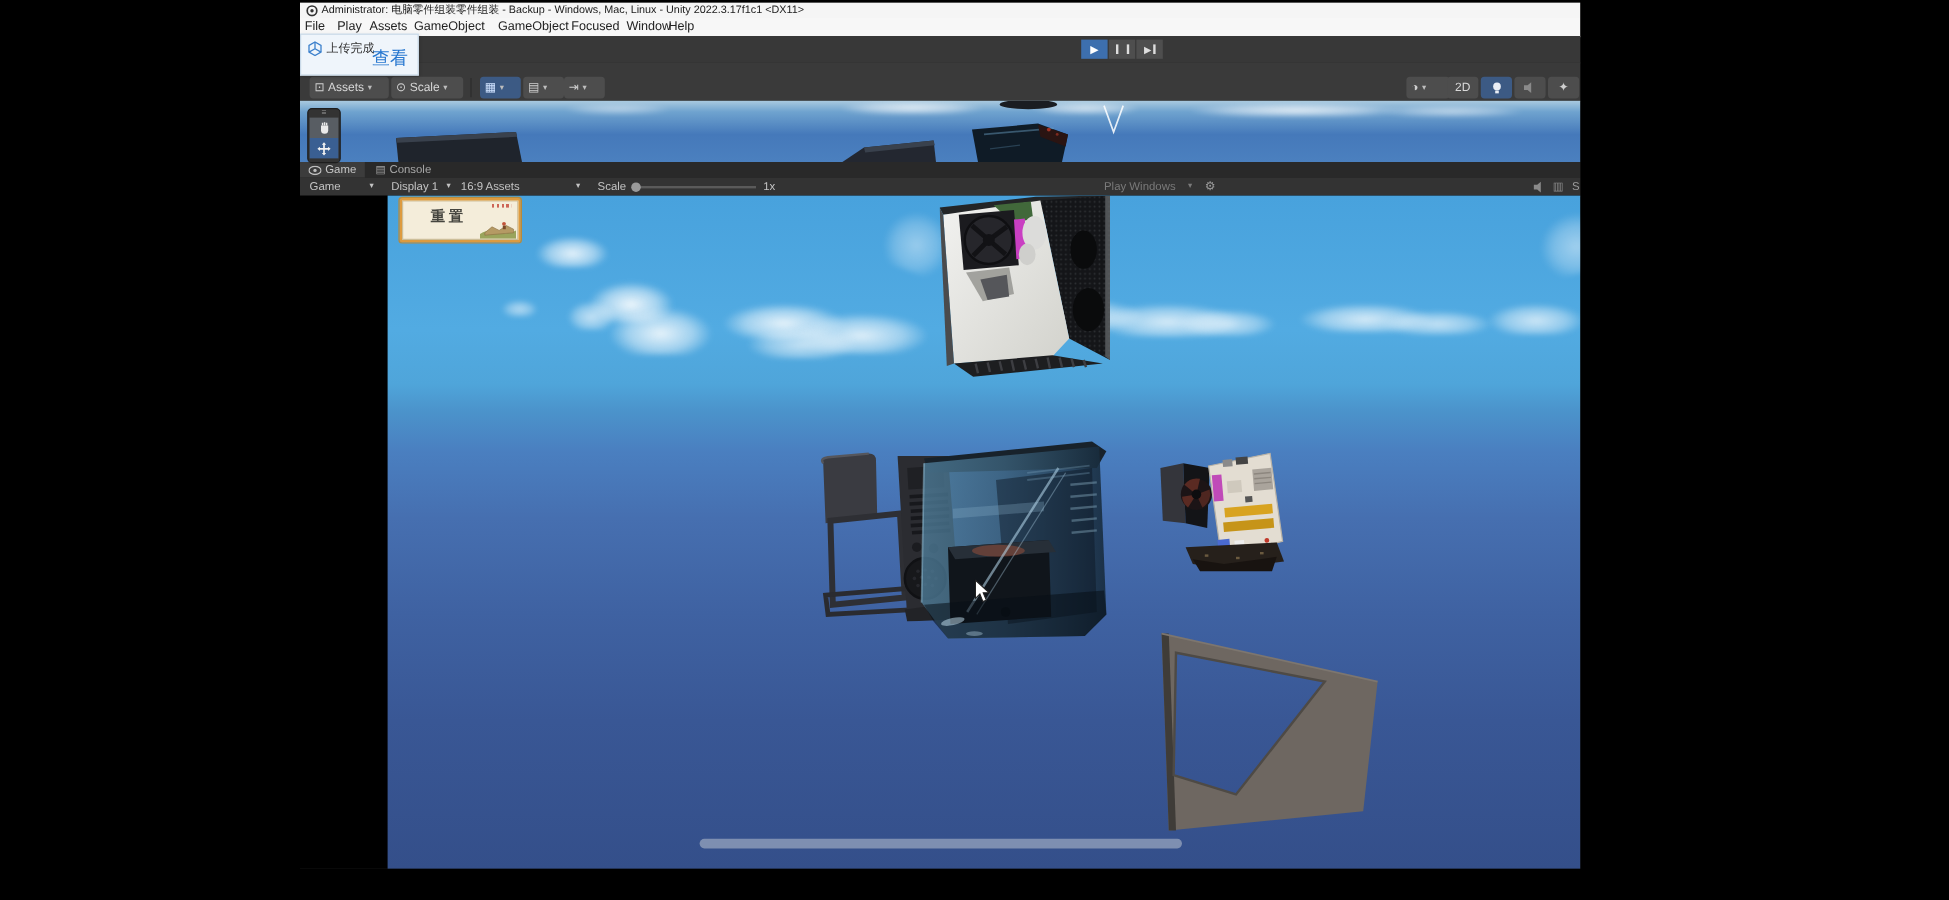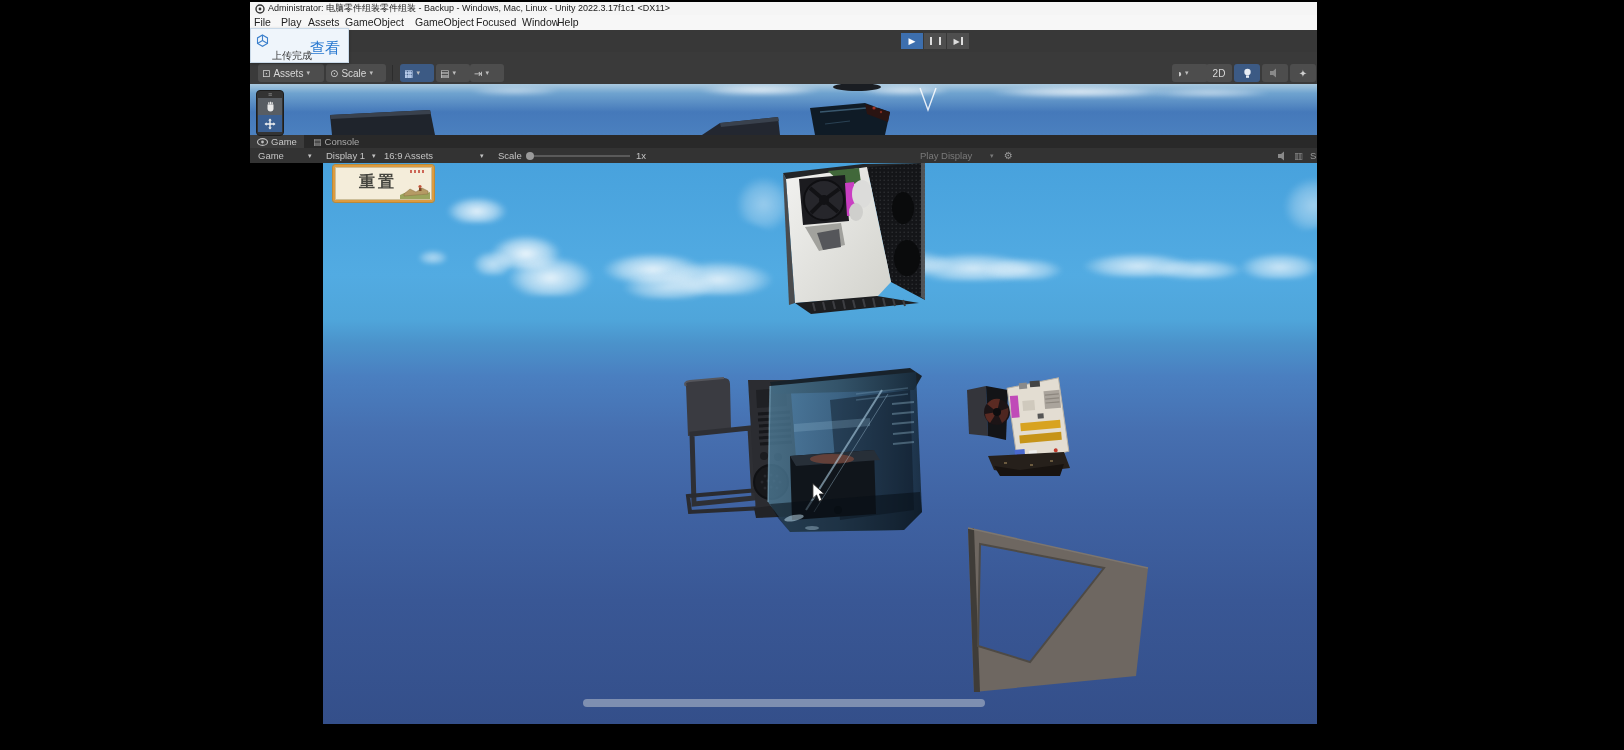--- a/index.html
+++ b/index.html
@@ -7,21 +7,21 @@
          font-family:"Liberation Sans","DejaVu Sans",sans-serif;}
   .abs{position:absolute;}
   #win{position:absolute;left:250px;top:2px;width:1067px;height:722px;background:#1e1e1e;overflow:hidden;}
   
   .titlebar{left:0;top:0;width:1067px;height:13px;background:#f5f5f5;color:#1a1a1a;font-size:9px;line-height:13px;}
   .titlebar .txt{position:absolute;left:18px;top:0;white-space:nowrap;}
   .menubar{left:0;top:13px;width:1067px;height:15px;background:#f7f7f7;border-bottom:1px solid #d9d9d9;}
   .mi{position:absolute;top:1px;font-size:10.5px;color:#222;line-height:13px;}
   
   .notif{left:0;top:26px;width:97px;height:33px;background:#eff5fb;border:1px solid #c9d9e8;z-index:60;box-shadow:0 1px 3px rgba(0,0,0,.25);}
-  .notif .t{position:absolute;left:21px;top:4px;font-size:10px;color:#333;margin-top:16px;}
+  .notif .t{position:absolute;left:21px;top:4px;font-size:10px;color:#333;}
   .notif .a{position:absolute;right:8px;bottom:4px;font-size:15px;color:#2878d0;}
   
   .maintb{left:0;top:28px;width:1067px;height:22px;background:#383838;border-bottom:1px solid #2a2a2a;}
   .tbtn{position:absolute;top:3px;width:22px;height:16px;background:#4e4e4e;display:flex;align-items:center;justify-content:center;color:#ddd;font-size:9px;}
   .scenehdr{left:0;top:50px;width:1067px;height:32px;background:#3a3a3a;border-bottom:1px solid #232323;}
   .sbtn{position:absolute;top:12px;height:18px;background:#4d4d4d;border-radius:3px;color:#d8d8d8;font-size:10px;
         display:flex;align-items:center;padding:0 4px;gap:3px;}
   .sbtn .ic{font-size:10px;color:#cfcfcf;}
   .chev{font-size:7px;color:#bdbdbd;}
   .dim{color:#8a8a8a;}
@@ -36,21 +36,21 @@
   .tab{position:absolute;top:0;height:13px;display:flex;align-items:center;gap:3px;font-size:9.5px;color:#c8c8c8;padding:0 7px;}
   .tab.active{background:#3c3c3c;}
   .gametb{left:0;top:146px;width:1067px;height:15px;background:#333;border-bottom:1px solid #232323;overflow:hidden;}
   .gtxt{position:absolute;top:0;height:15px;line-height:15px;font-size:9.5px;color:#c4c4c4;white-space:nowrap;}
   
   .gamearea{left:0;top:161px;width:1067px;height:561px;background:#000;}
   .gamecontent{position:absolute;left:73px;top:0;width:994px;height:561px;overflow:hidden;
       background:linear-gradient(180deg,#48a2dd 0%,#52abe2 20%,#4fa5da 28%,#4b93cb 32%,#4a7fc0 38%,#466fb0 48%,#3f62a2 62%,#395795 78%,#344f8a 100%);}
   .cloud{position:absolute;background:radial-gradient(ellipse at 50% 55%,rgba(255,255,255,.95) 0%,rgba(255,255,255,.5) 45%,rgba(255,255,255,0) 72%);filter:blur(2px);}
   .resetbtn{position:absolute;left:10px;top:2px;width:97px;height:33px;background:#f4edda;border:2px solid #dd9b3f;outline:1px solid #b98a3a;border-radius:2px;box-shadow:inset 0 0 0 1px #cdbf9a;}
-  .resetbtn .lbl{position:absolute;left:24px;top:5px;font-size:16px;font-weight:bold;letter-spacing:3px;color:#45453f;font-family:Liberation Mono, monospace;}
+  .resetbtn .lbl{position:absolute;left:24px;top:5px;font-size:12px;font-weight:bold;letter-spacing:3px;color:#45453f;font-family:Liberation Mono, monospace;}
   .resetbtn .redmark{position:absolute;right:6px;top:3px;width:16px;height:3px;opacity:.75;
       background:repeating-linear-gradient(90deg,#c0392b 0 2px,transparent 2px 4px);}
   .gbar{position:absolute;left:260px;top:536px;width:402px;height:8px;border-radius:4px;background:rgba(200,206,214,.5);}
   .sep{position:absolute;top:13px;width:1px;height:16px;background:#2c2c2c;}
 </style>
 </head>
 <body>
 
 <div id="stage">
  <div id="win">
@@ -199,21 +199,21 @@
     <span class="gtxt" style="left:8px">Game</span>
     <span class="gtxt chev" style="left:58px;font-size:7px">▾</span>
     <span class="gtxt" style="left:76px">Display 1</span>
     <span class="gtxt chev" style="left:122px;font-size:7px">▾</span>
     <span class="gtxt" style="left:134px">16:9 Assets</span>
     <span class="gtxt chev" style="left:230px;font-size:7px">▾</span>
     <span class="gtxt" style="left:248px">Scale</span>
     <div class="abs" style="left:280px;top:7px;width:100px;height:2px;background:#5a5a5a"></div>
     <div class="abs" style="left:276px;top:4px;width:8px;height:8px;border-radius:50%;background:#9a9a9a"></div>
     <span class="gtxt" style="left:386px">1x</span>
-    <span class="gtxt" style="left:670px;color:#7a7a7a">Play Display</span>
+    <span class="gtxt" style="left:670px;color:#7a7a7a">Play Windows</span>
     <span class="gtxt chev" style="left:740px;font-size:7px;color:#7a7a7a">▾</span>
     <span class="gtxt" style="left:754px;color:#9a9a9a;font-size:10px">⚙</span>
     <svg class="abs" style="left:1028px;top:3px" width="10" height="10" viewBox="0 0 10 10">
       <polygon points="0,3 3,3 6,0.5 6,9.5 3,7 0,7" fill="#8a8a8a"></polygon>
     </svg>
     <span class="gtxt" style="left:1044px;color:#8a8a8a">▥</span>
     <span class="gtxt" style="left:1060px;color:#9a9a9a">S</span>
   </div>
 
   <div class="abs gamearea">

